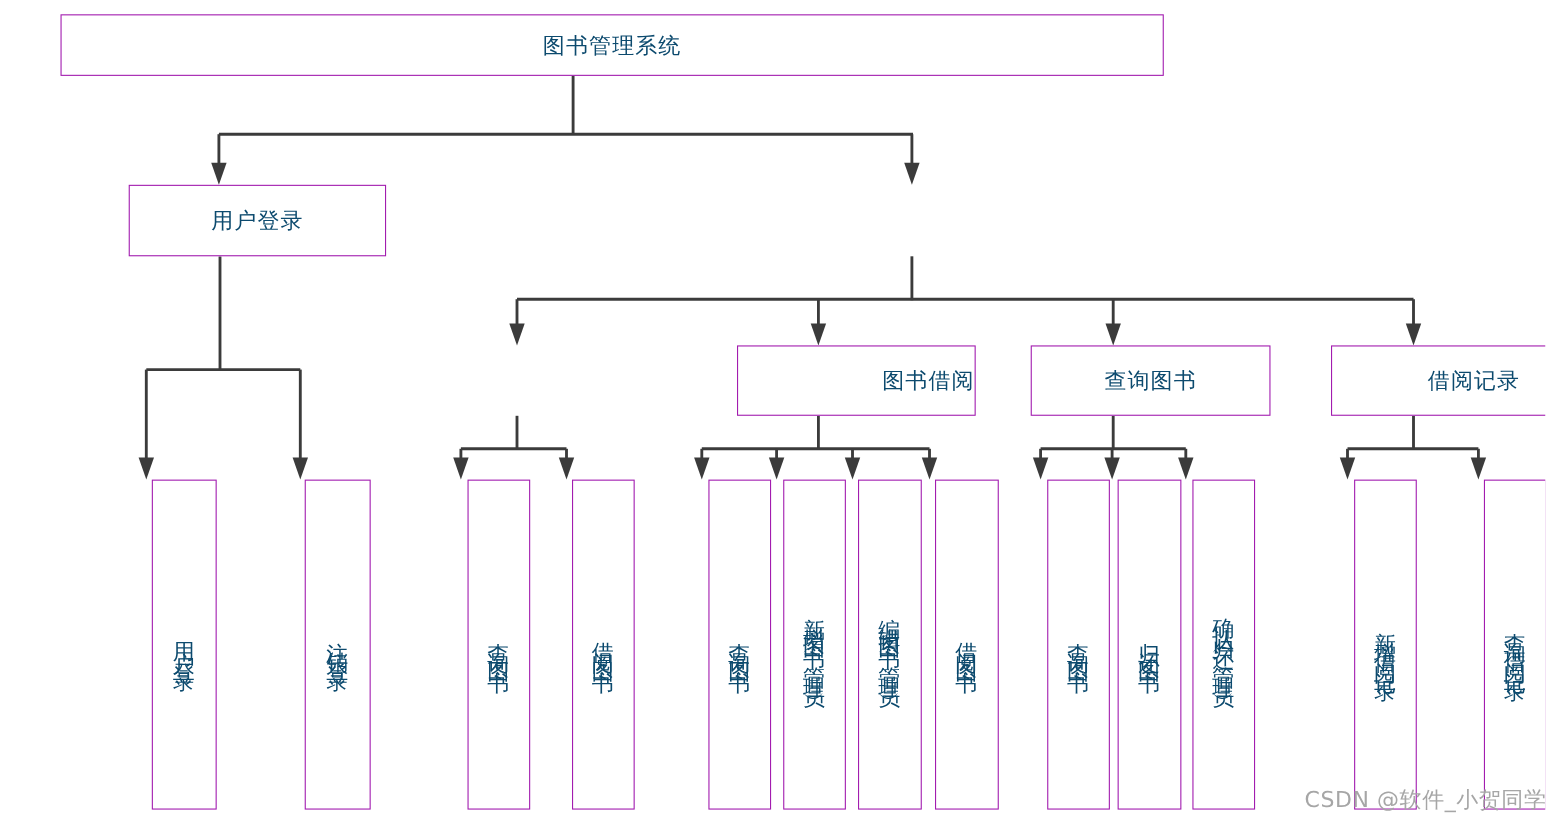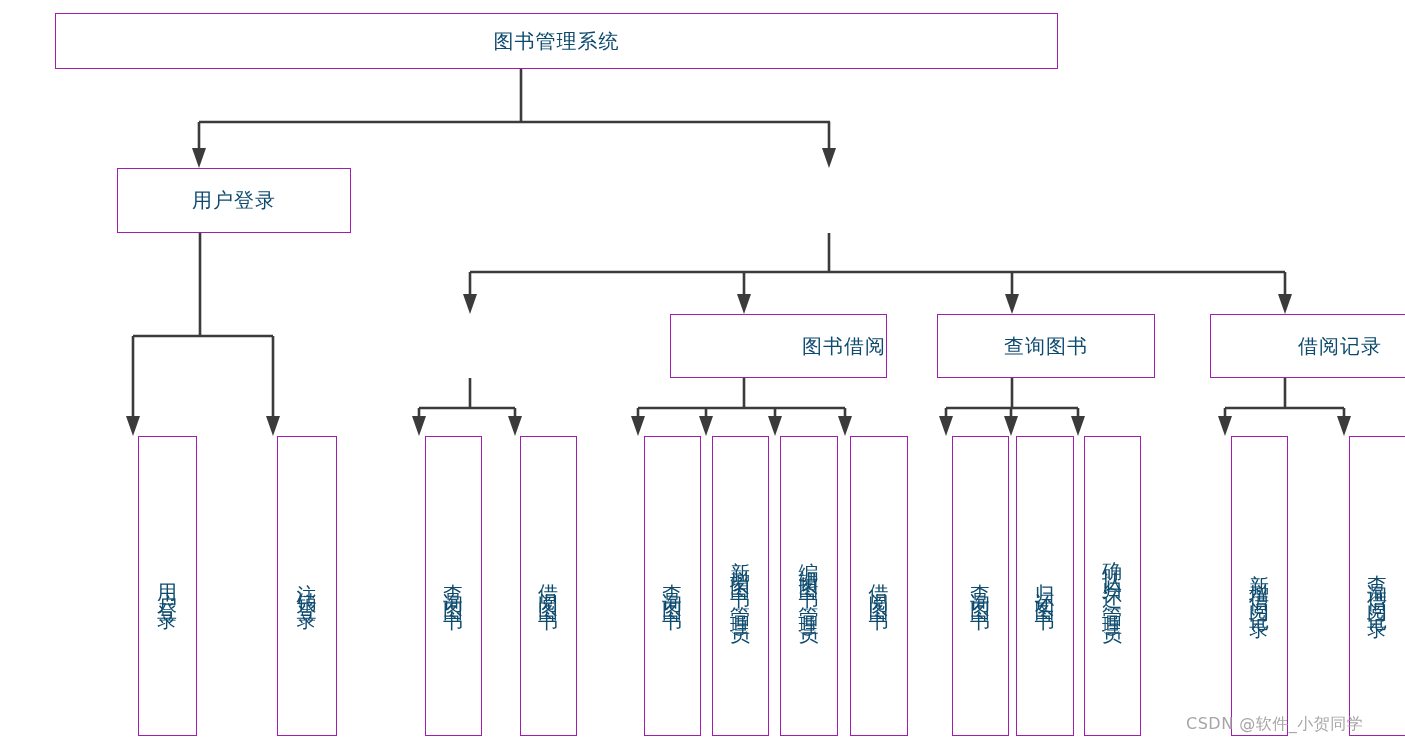--- a/index.html
+++ b/index.html
@@ -67,21 +67,21 @@
   .lf8  { left: 816px;  width: 58px; }
   .lf9  { left: 918px;  width: 57px; }
   .lf10 { left: 982px;  width: 58px; }
   .lf11 { left: 1050px; width: 57px; }
   .lf12 { left: 1197px; width: 57px; }
   .lf13 { left: 1315px; width: 57px; }
   .watermark {
     position: absolute;
     left: 1186px;
     top: 714px;
-    font-size: 16px;
+    font-size: 20px;
     color: #a6a6a6;
     letter-spacing: 0.5px;
     white-space: nowrap;
     z-index: 5;
   }
 </style>
 </head>
 <body>
 
 <div class="canvas">

